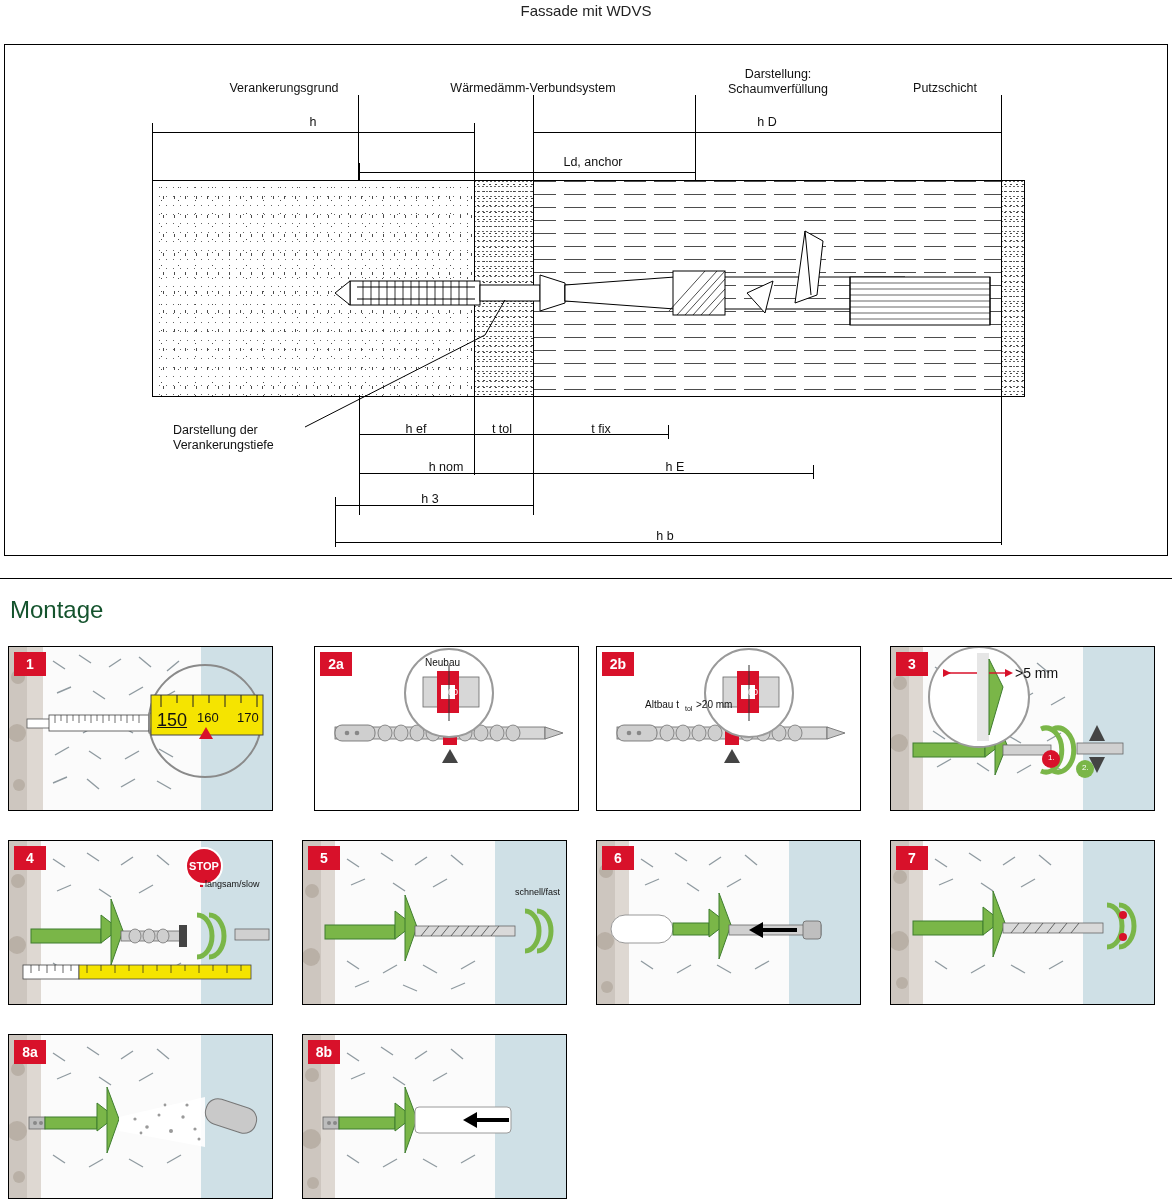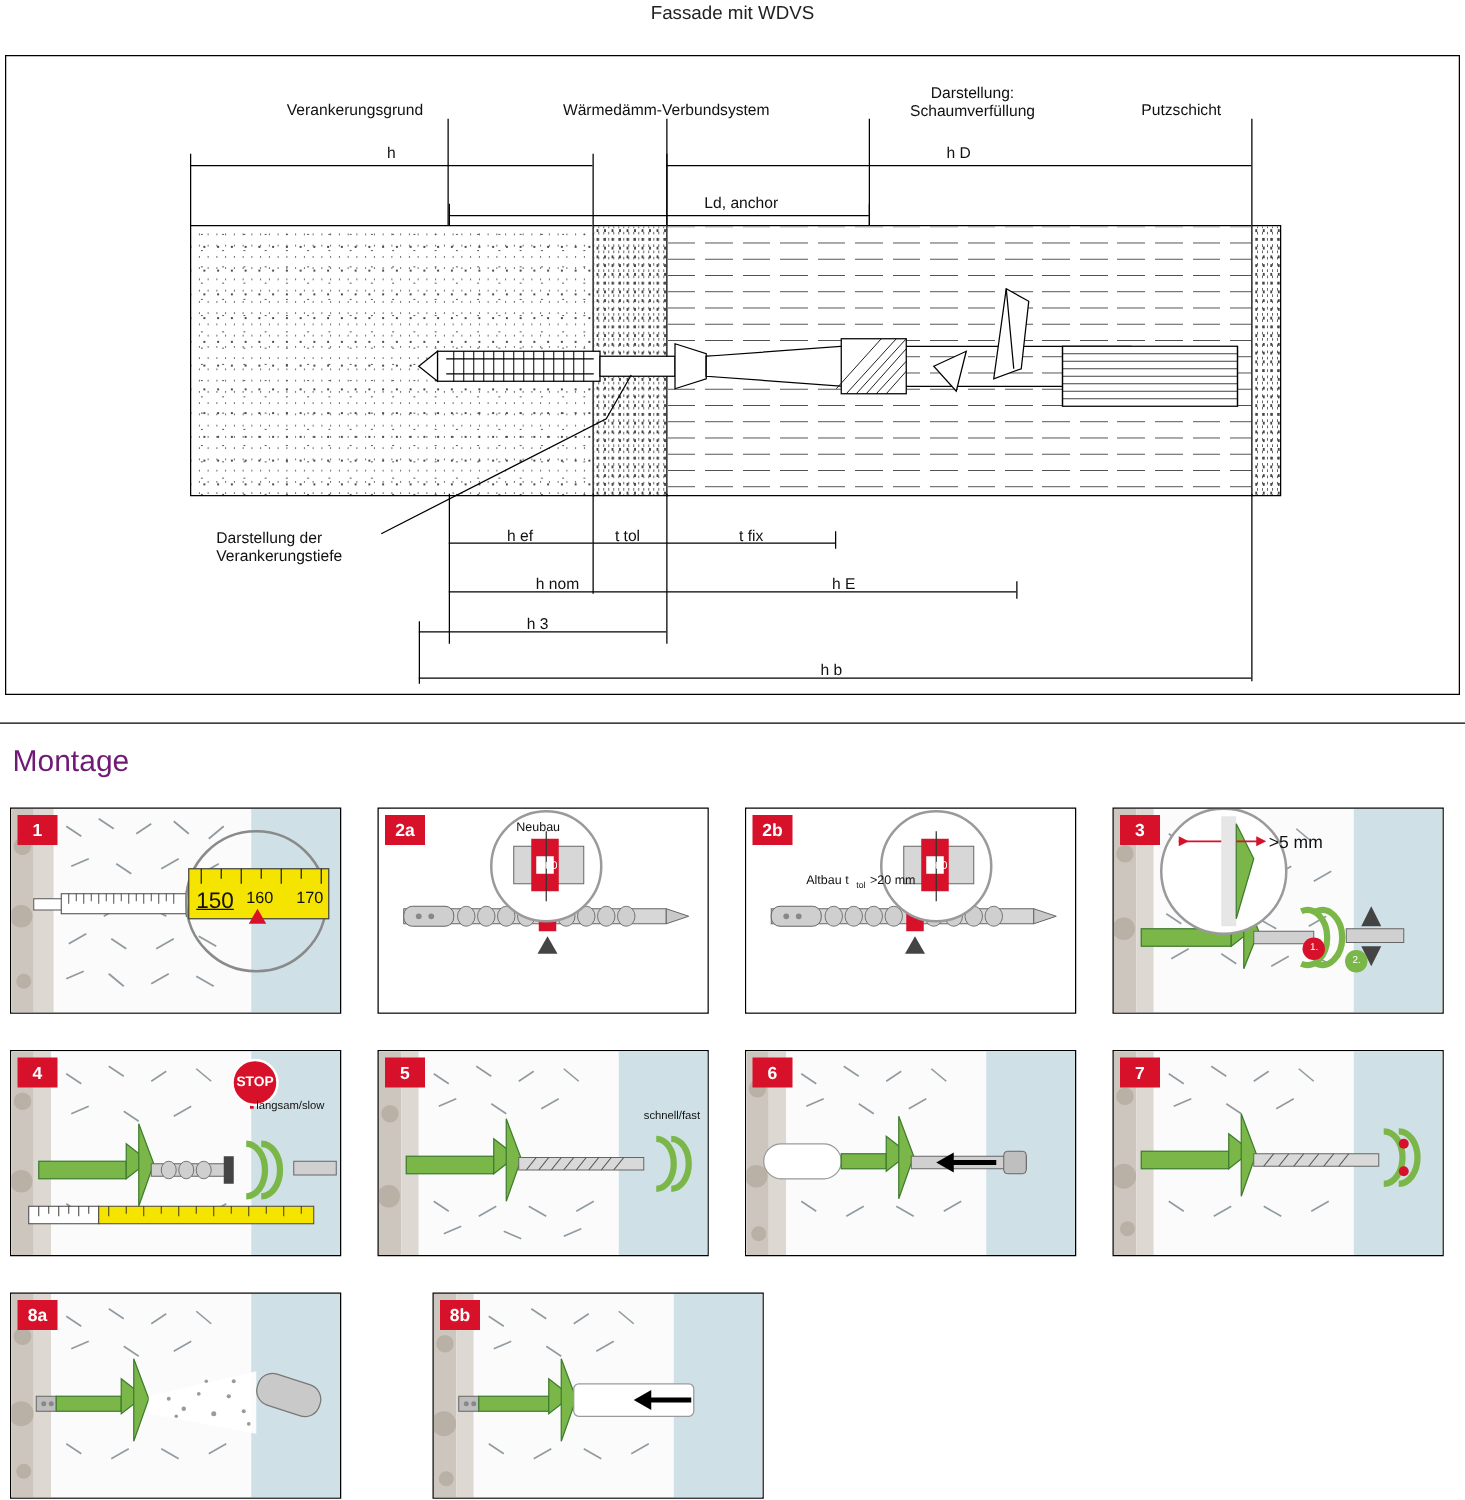--- a/index.html
+++ b/index.html
@@ -72,21 +72,21 @@
     opacity:.85;
     -webkit-mask-image:repeating-linear-gradient(to right,#000 0 22px,transparent 22px 30px);
     mask-image:repeating-linear-gradient(to right,#000 0 22px,transparent 22px 30px);
   }
 
   .anchor-svg{position:absolute;left:0;top:0;}
 
   
   .sep{position:absolute;left:0;top:578px;width:1172px;height:1px;background:#000;}
   .montage-title{
-    position:absolute;left:10px;top:596px;font-size:24px;color:#701a75;
+    position:absolute;left:10px;top:596px;font-size:24px;color:#14532d;
   }
 
   .grid{position:absolute;left:0;top:646px;width:1172px;}
   .cell{
     position:absolute;width:263px;height:163px;border:1px solid #000;background:#fff;
     overflow:hidden;
   }
   .step-badge{
     position:absolute;left:5px;top:5px;min-width:22px;height:24px;
     background:#d8112a;color:#fff;font-size:14px;font-weight:bold;
@@ -315,21 +315,21 @@
           <line x1="248" y1="48" x2="248" y2="60"></line>
         </g>
         <path d="M190 92 l7 -12 l7 12 z" fill="#d8112a"></path>
       </svg>
       <div class="step-badge">1</div>
       <div class="cap" style="left:148px;top:63px;font-size:18px;text-decoration:underline;">150</div>
       <div class="cap" style="left:188px;top:63px;font-size:13px;">160</div>
       <div class="cap" style="left:228px;top:63px;font-size:13px;">170</div>
     </div>
 
-    <div class="cell" style="left:302px;top:0;">
+    <div class="cell" style="left:314px;top:0;">
       <svg width="263" height="163" viewBox="0 0 263 163">
         <rect width="263" height="163" fill="#fff"></rect>
 
         <g>
           <rect x="20" y="80" width="210" height="12" fill="#d7d7d7" stroke="#666" stroke-width="0.8"></rect>
           <path d="M230 80 l18 6 l-18 6 z" fill="#c9c9c9" stroke="#666" stroke-width="0.8"></path>
           <rect x="20" y="78" width="40" height="16" rx="7" fill="#cfcfcf" stroke="#666" stroke-width="0.8"></rect>
           <circle cx="32" cy="86" r="2.3" fill="#888"></circle>
             <circle cx="42" cy="86" r="2.3" fill="#888"></circle>
           <g fill="#cfcfcf" stroke="#666" stroke-width="0.7">
@@ -691,21 +691,21 @@
           <circle cx="132" cy="98" r="1.4"></circle>
             <circle cx="156" cy="70" r="1.4"></circle>
           <circle cx="178" cy="70" r="1.6"></circle>
             <circle cx="190" cy="104" r="1.5"></circle>
         </g>
         <rect x="196" y="68" width="52" height="26" rx="12" fill="#c9c9c9" stroke="#777" stroke-width="1" transform="rotate(18 222 81)"></rect>
       </svg>
       <div class="step-badge">8a</div>
     </div>
 
-    <div class="cell" style="left:302px;top:388px;margin-left:44px;">
+    <div class="cell" style="left:302px;top:388px;">
       <svg width="263" height="163" viewBox="0 0 263 163">
         <rect width="263" height="163" fill="#fff"></rect>
         <rect x="0" y="0" width="18" height="163" fill="#cdc6bf"></rect>
         <circle cx="9" cy="40" r="7" fill="#b9b0a6"></circle>
           <circle cx="8" cy="104" r="10" fill="#b9b0a6"></circle>
         <circle cx="10" cy="148" r="6" fill="#b9b0a6"></circle>
         <rect x="18" y="0" width="14" height="163" fill="#ded8d2"></rect>
         <rect x="32" y="0" width="160" height="163" fill="#fbfbfb"></rect>
         <g stroke="#8f9aa0" stroke-width="1.3">
           <line x1="44" y1="18" x2="56" y2="26"></line>

